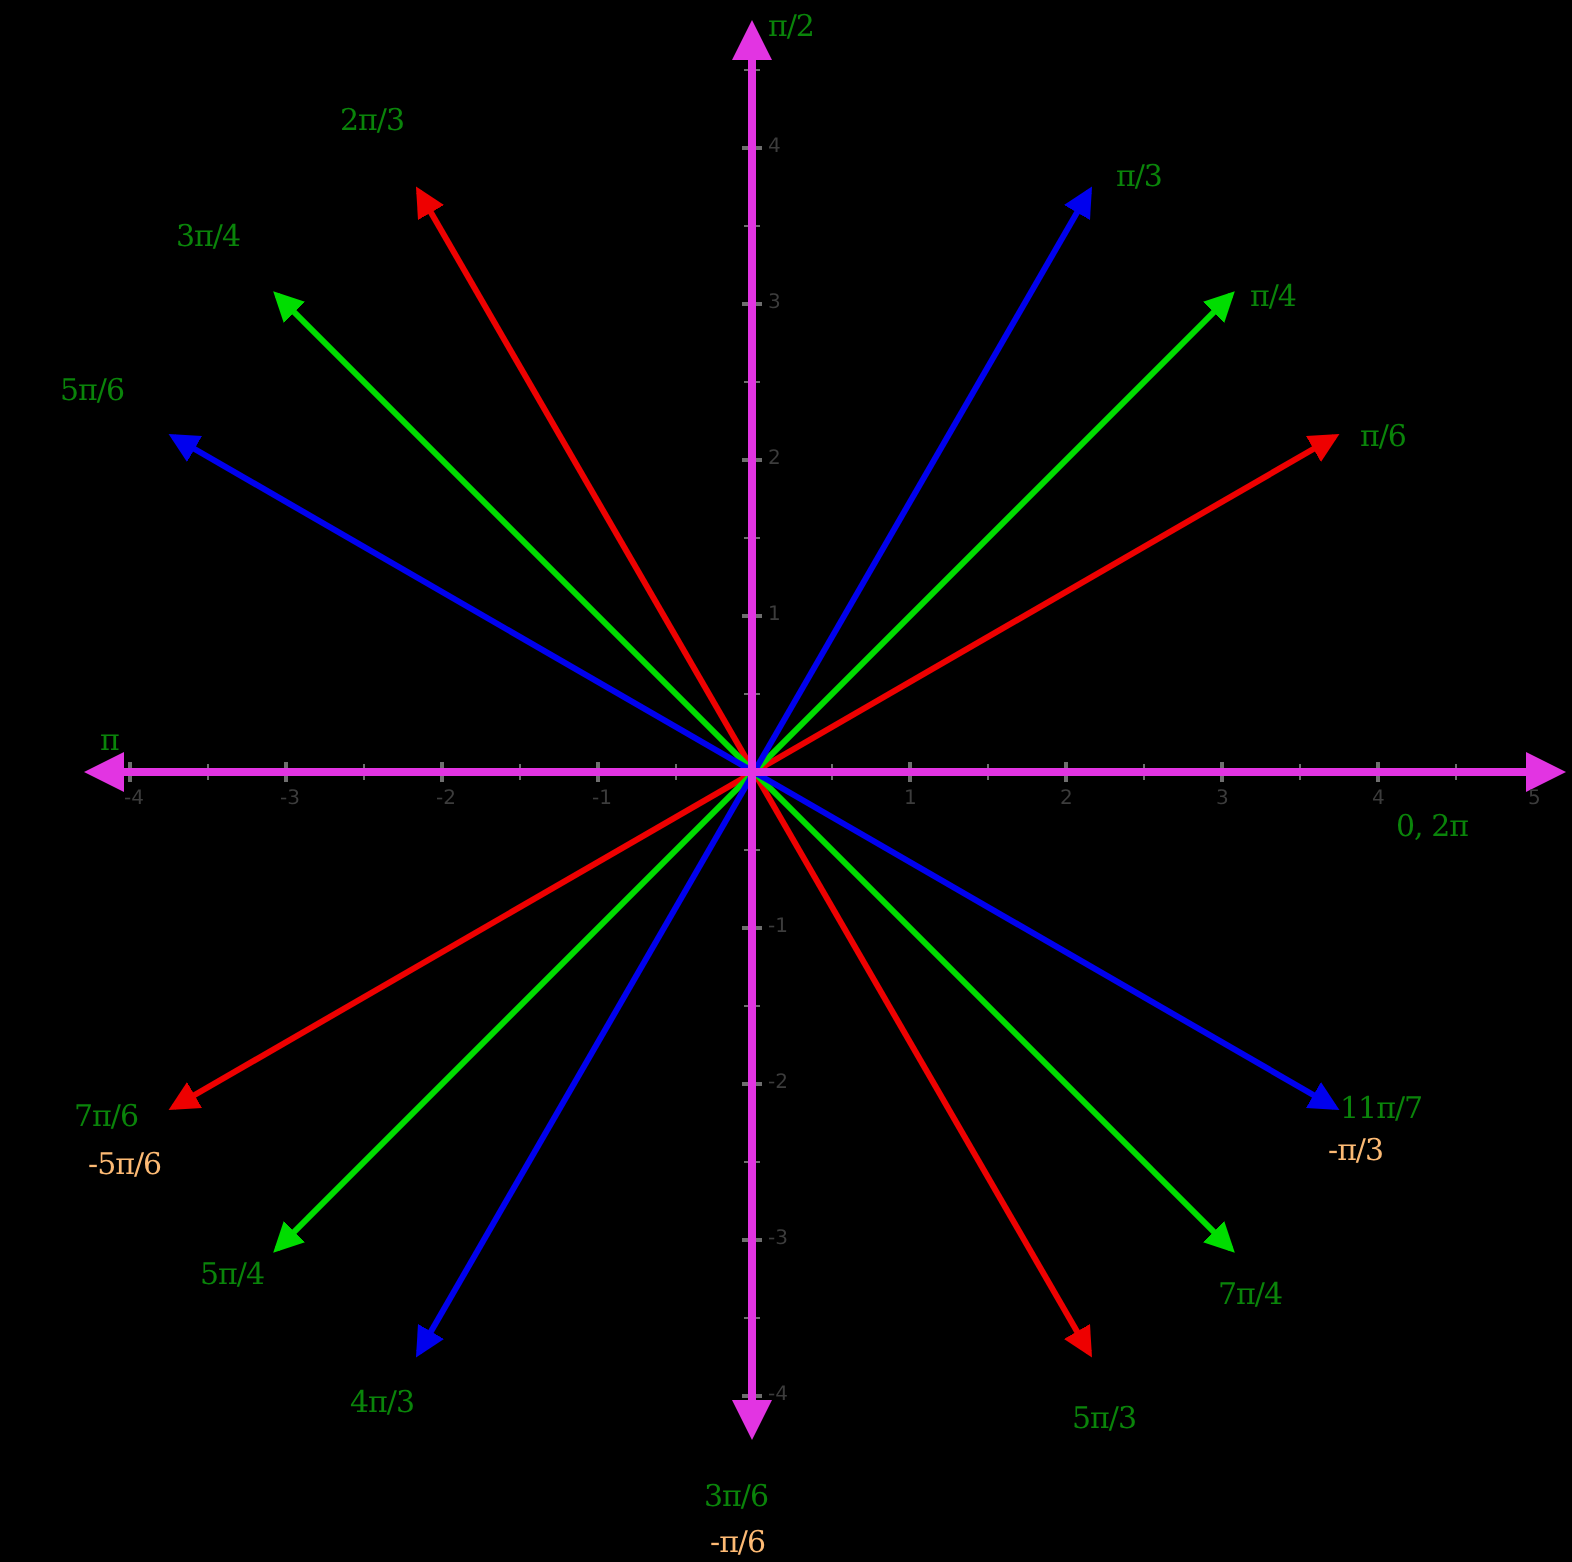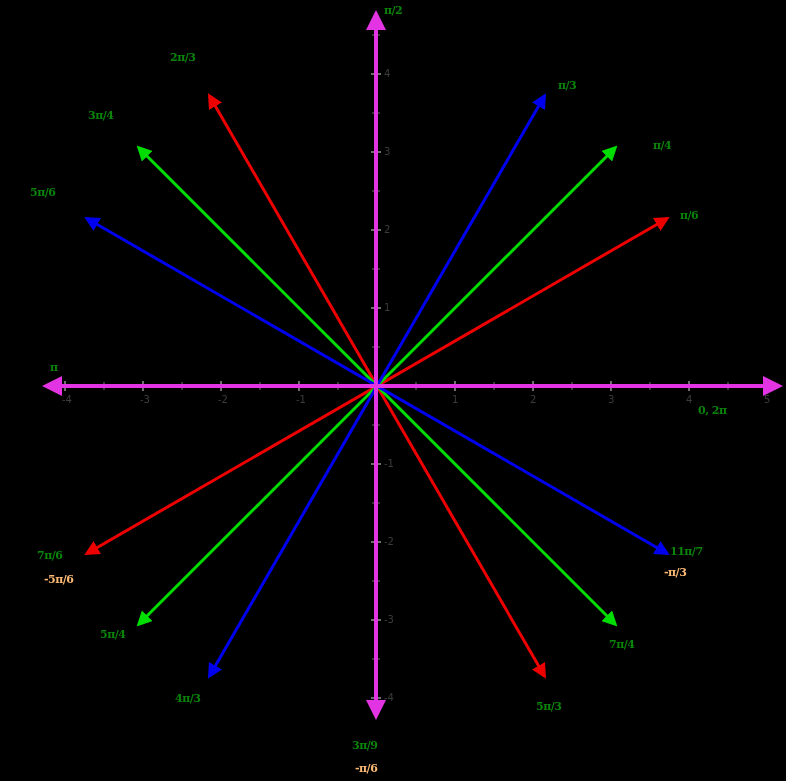--- a/index.html
+++ b/index.html
@@ -8,22 +8,22 @@
     width:786px;height:781px;
     background:#000;
     overflow:hidden;
     font-family:"DejaVu Serif", serif;
   }
   #canvas{position:absolute;left:0;top:0;}
   #labels{position:absolute;left:0;top:0;width:100%;height:100%;pointer-events:none;}
   .angle-label{
     position:absolute;
     font-family:"DejaVu Serif", serif;
-    font-weight:bold;
-    font-size:11px;
+    font-weight:normal;
+    font-size:15px;
     line-height:1.1;
     letter-spacing:-0.5px;
     white-space:nowrap;
     text-align:right;
   }
   .tone-positive{color:#0a840a;}
   .tone-negative{color:#fdba74;}
   .tick-label{
     position:absolute;
     font-family:"DejaVu Sans", sans-serif;
@@ -115,24 +115,24 @@
       <span class="tick-label" style="left: 384px; top: 68px;">4</span>
       <span class="angle-label tone-positive" style="left: 384px; top: 5px;">π/2</span>
       <span class="angle-label tone-positive" style="left: 170px; top: 52px;">2π/3</span>
       <span class="angle-label tone-positive" style="left: 88px; top: 110px;">3π/4</span>
       <span class="angle-label tone-positive" style="left: 30px; top: 187px;">5π/6</span>
       <span class="angle-label tone-positive" style="left: 50px; top: 362px;">π</span>
       <span class="angle-label tone-positive" style="left: 37px; top: 550px;">7π/6</span>
       <span class="angle-label tone-negative" style="left: 44px; top: 574px;">-5π/6</span>
       <span class="angle-label tone-positive" style="left: 100px; top: 629px;">5π/4</span>
       <span class="angle-label tone-positive" style="left: 175px; top: 693px;">4π/3</span>
-      <span class="angle-label tone-positive" style="left: 352px; top: 740px;">3π/9</span>
+      <span class="angle-label tone-positive" style="left: 352px; top: 740px;">3π/6</span>
       <span class="angle-label tone-negative" style="left: 355px; top: 763px;">-π/6</span>
       <span class="angle-label tone-positive" style="left: 536px; top: 701px;">5π/3</span>
       <span class="angle-label tone-positive" style="left: 609px; top: 639px;">7π/4</span>
       <span class="angle-label tone-positive" style="left: 670px; top: 546px;">11π/7</span>
       <span class="angle-label tone-negative" style="left: 664px; top: 567px;">-π/3</span>
       <span class="angle-label tone-positive" style="left: 698px; top: 405px;">0, 2π</span>
       <span class="angle-label tone-positive" style="left: 558px; top: 80px;">π/3</span>
-      <span class="angle-label tone-positive" style="left: 625px; top: 140px; margin-left: 28px;">π/4</span>
+      <span class="angle-label tone-positive" style="left: 625px; top: 140px;">π/4</span>
       <span class="angle-label tone-positive" style="left: 680px; top: 210px;">π/6</span>
     </div>
 </div>
 
 </body></html>

